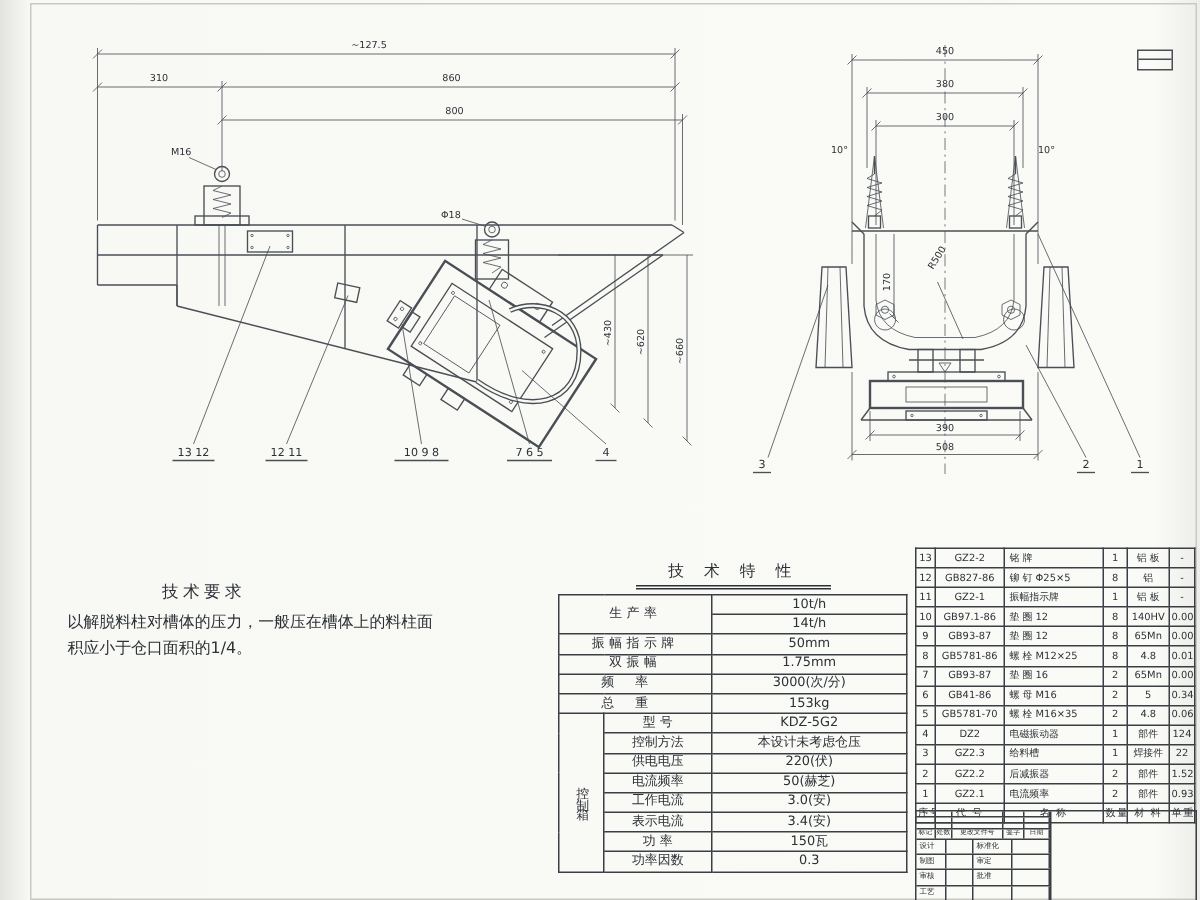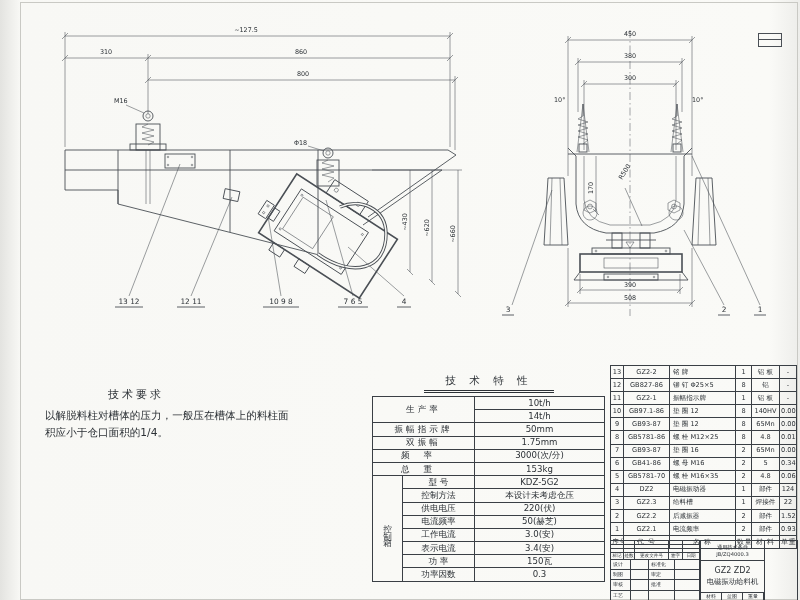--- a/index.html
+++ b/index.html
@@ -566,29 +566,14 @@
           <div style="width:26px">批准</div>
           <div style="flex:1"></div>
         </div>
       <div class="sigrow">
           <div style="width:20px">工艺</div>
           <div style="width:18px"></div>
           <div style="width:26px"></div>
           <div style="flex:1"></div>
         </div>
     </div>
-    <div class="zoneC">
-      <div class="note">
-        <div>通用技术条件</div>
-        <div>JB/ZQ4000.3</div>
-      </div>
-      <div class="model">
-        <div>GZ2 ZD2</div>
-        <div class="sub">电磁振动给料机</div>
-      </div>
-      <div class="matstrip">
-        <div>材料</div>
-        <div>蓝图</div>
-        <div>重量</div>
-      </div>
-    </div>
   </div>
 </div>
 
 </body></html>

